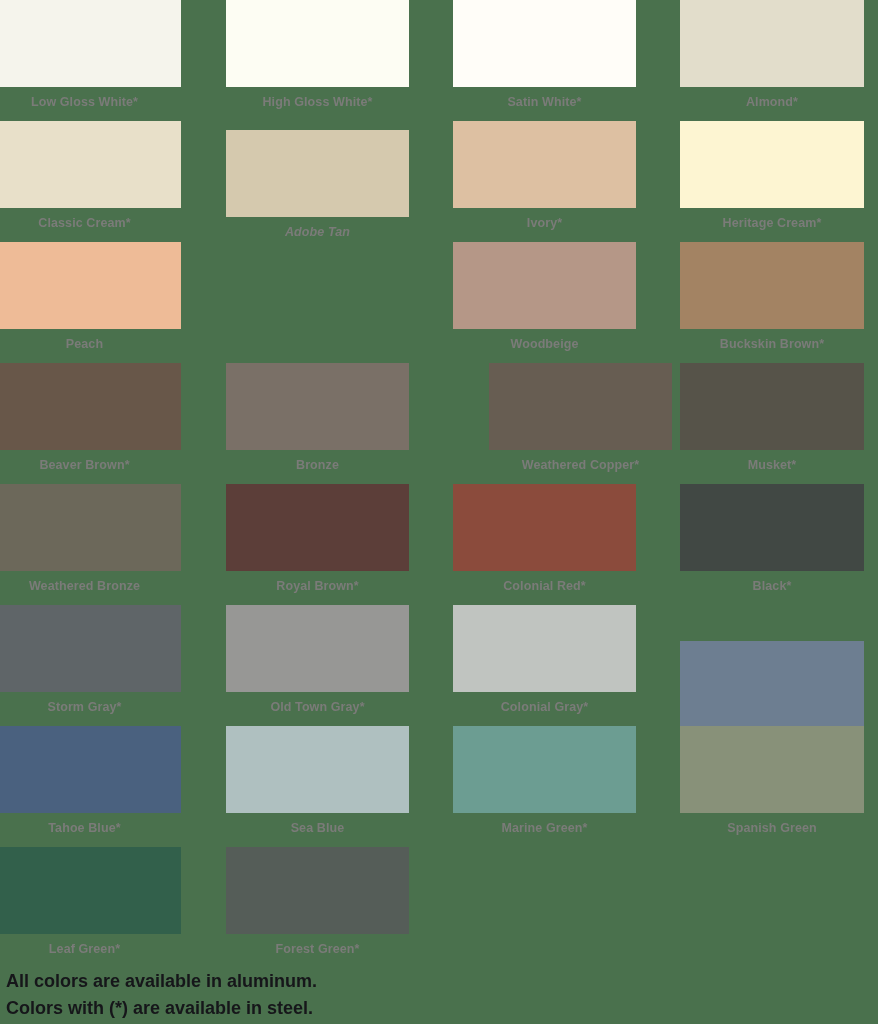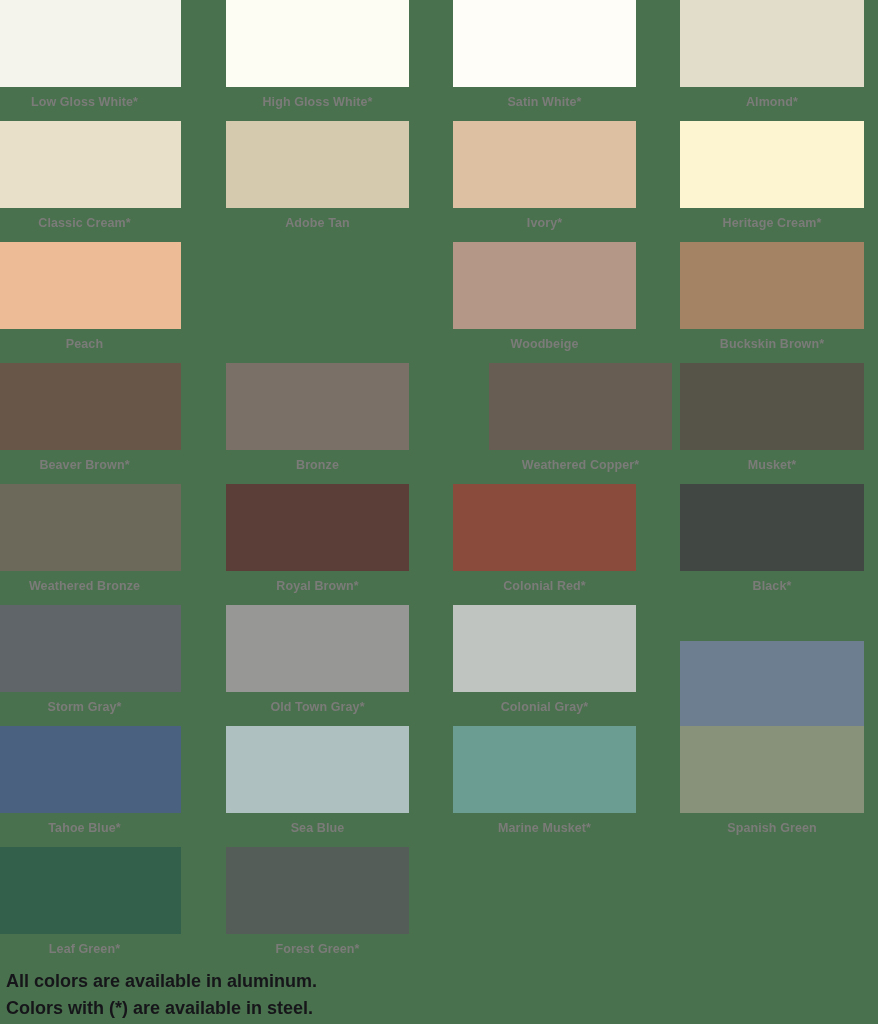--- a/index.html
+++ b/index.html
@@ -81,21 +81,21 @@
         <div class="swatch-label">Satin White*</div>
       </div>
       <div class="swatch-cell" style="left: 680px; top: 0px; width: 184px;">
         <div class="swatch-chip" style="background: rgb(226, 221, 203);"></div>
         <div class="swatch-label">Almond*</div>
       </div>
       <div class="swatch-cell" style="left: -12px; top: 121px; width: 193px;">
         <div class="swatch-chip" style="background: rgb(232, 224, 201);"></div>
         <div class="swatch-label">Classic Cream*</div>
       </div>
-      <div class="swatch-cell" style="left: 226px; top: 121px; width: 183px;">
+      <div class="swatch-cell" style="left: 226px; top: 130px; width: 183px; font-style: italic;">
         <div class="swatch-chip" style="background: rgb(213, 201, 174);"></div>
         <div class="swatch-label">Adobe Tan</div>
       </div>
       <div class="swatch-cell" style="left: 453px; top: 121px; width: 183px;">
         <div class="swatch-chip" style="background: rgb(221, 192, 162);"></div>
         <div class="swatch-label">Ivory*</div>
       </div>
       <div class="swatch-cell" style="left: 680px; top: 121px; width: 184px;">
         <div class="swatch-chip" style="background: rgb(253, 245, 210);"></div>
         <div class="swatch-label">Heritage Cream*</div>
@@ -163,21 +163,21 @@
       <div class="swatch-cell" style="left: -12px; top: 726px; width: 193px;">
         <div class="swatch-chip" style="background: rgb(74, 97, 127);"></div>
         <div class="swatch-label">Tahoe Blue*</div>
       </div>
       <div class="swatch-cell" style="left: 226px; top: 726px; width: 183px;">
         <div class="swatch-chip" style="background: rgb(175, 192, 192);"></div>
         <div class="swatch-label">Sea Blue</div>
       </div>
       <div class="swatch-cell" style="left: 453px; top: 726px; width: 183px;">
         <div class="swatch-chip" style="background: rgb(108, 157, 146);"></div>
-        <div class="swatch-label">Marine Musket*</div>
+        <div class="swatch-label">Marine Green*</div>
       </div>
       <div class="swatch-cell" style="left: 680px; top: 726px; width: 184px;">
         <div class="swatch-chip" style="background: rgb(136, 145, 121);"></div>
         <div class="swatch-label">Spanish Green</div>
       </div>
       <div class="swatch-cell" style="left: -12px; top: 847px; width: 193px;">
         <div class="swatch-chip" style="background: rgb(50, 96, 75);"></div>
         <div class="swatch-label">Leaf Green*</div>
       </div>
       <div class="swatch-cell" style="left: 226px; top: 847px; width: 183px;">

